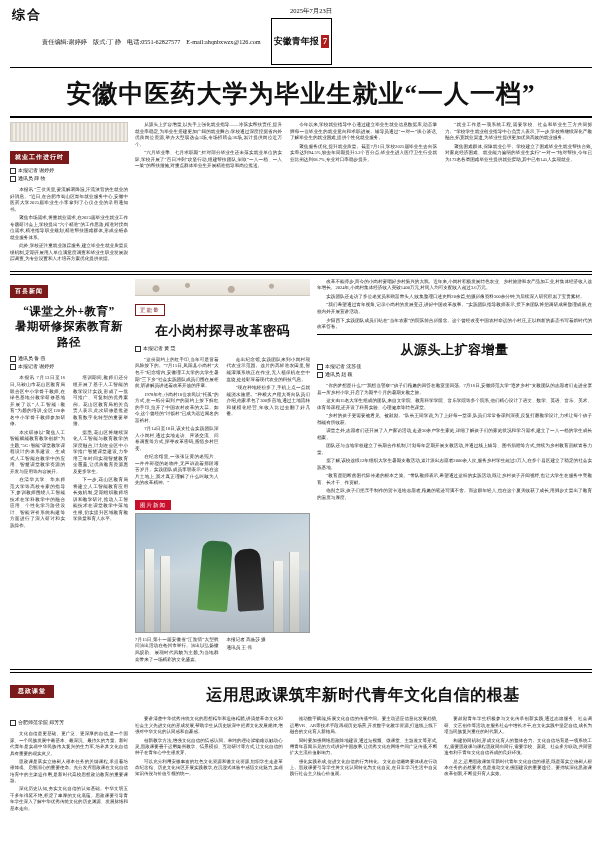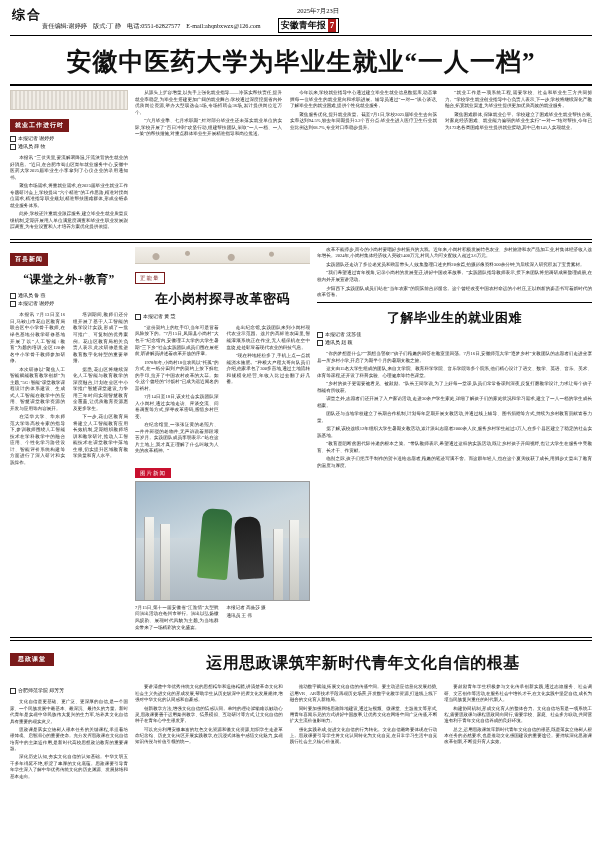--- a/index.html
+++ b/index.html
@@ -50,22 +50,22 @@
     display: flex;
     align-items: center;
     gap: 6px;
     justify-content: flex-end;
   }
   .mast-credits span { white-space: nowrap; }
   .logo-box {
     display: inline-flex;
     align-items: center;
     border: 1px solid #000;
-    padding: 0 2px;
-    margin-left: 11px;
+    padding: 16px 2px;
+    margin-left: 4px;
   }
   .logo-text {
     font-size: 9px;
     font-weight: bold;
     letter-spacing: 0px;
     font-family: "Liberation Serif", serif;
   }
   .logo-num {
     background: #b01b1b;
     color: #fff;
@@ -343,20 +343,21 @@
   <div class="sec-bar"></div>
 
   <div class="mid">
 
     <div class="mid-col-a">
       <div>
         <span class="tagbox">百县新闻</span>
       </div>
       <div class="sub-headline small">
         <div>“课堂之外+教育”</div>
+        <div>暑期研修探索教育新路径</div>
       </div>
       <div class="byline">
         <div class="cb">
           <span class="chk"></span>
           <span>通讯员 鲁 燕</span>
         </div>
         <div class="cb">
           <span class="chk"></span>
           <span>本报记者 谢婷婷</span>
         </div>
@@ -424,21 +425,21 @@
     </div>
 
     <div class="mid-col-c">
       <div class="col">
         <p>改革不能停步,而今的小岗村要唱好乡村振兴的大戏。近年来,小岗村积极发展特色农业、乡村旅游和农产品加工业,村集体经济收入连年增长。2024年,小岗村集体经济收入突破1400万元,村民人均可支配收入超过3.6万元。</p>
         <p>实践团队还走访了多位老党员和致富带头人,收集整理口述史料20余篇,拍摄影像资料300余分钟,为后续深入研究积累了宝贵素材。</p>
         <p>“我们希望通过青年视角,记录小岗村的发展变迁,讲好中国改革故事。”实践团队指导教师表示,接下来团队将把调研成果整理成册,在校内外开展宣讲活动。</p>
         <p>夕阳西下,实践团队成员们站在“当年农家”的院落前合影留念。这个曾经改变中国农村命运的小村庄,正以崭新的姿态书写着新时代的改革答卷。</p>
       </div>
       <div class="rule-thin"></div>
-      <div class="sub-headline">了解毕业生的就业困难</div>
+      <div class="sub-headline">从源头上扩容增量</div>
       <div class="byline">
         <div class="cb">
           <span class="chk"></span>
           <span>本报记者 沈苏佳</span>
         </div>
         <div class="cb">
           <span class="chk"></span>
           <span>通讯员 赵 颖</span>
         </div>
       </div>

